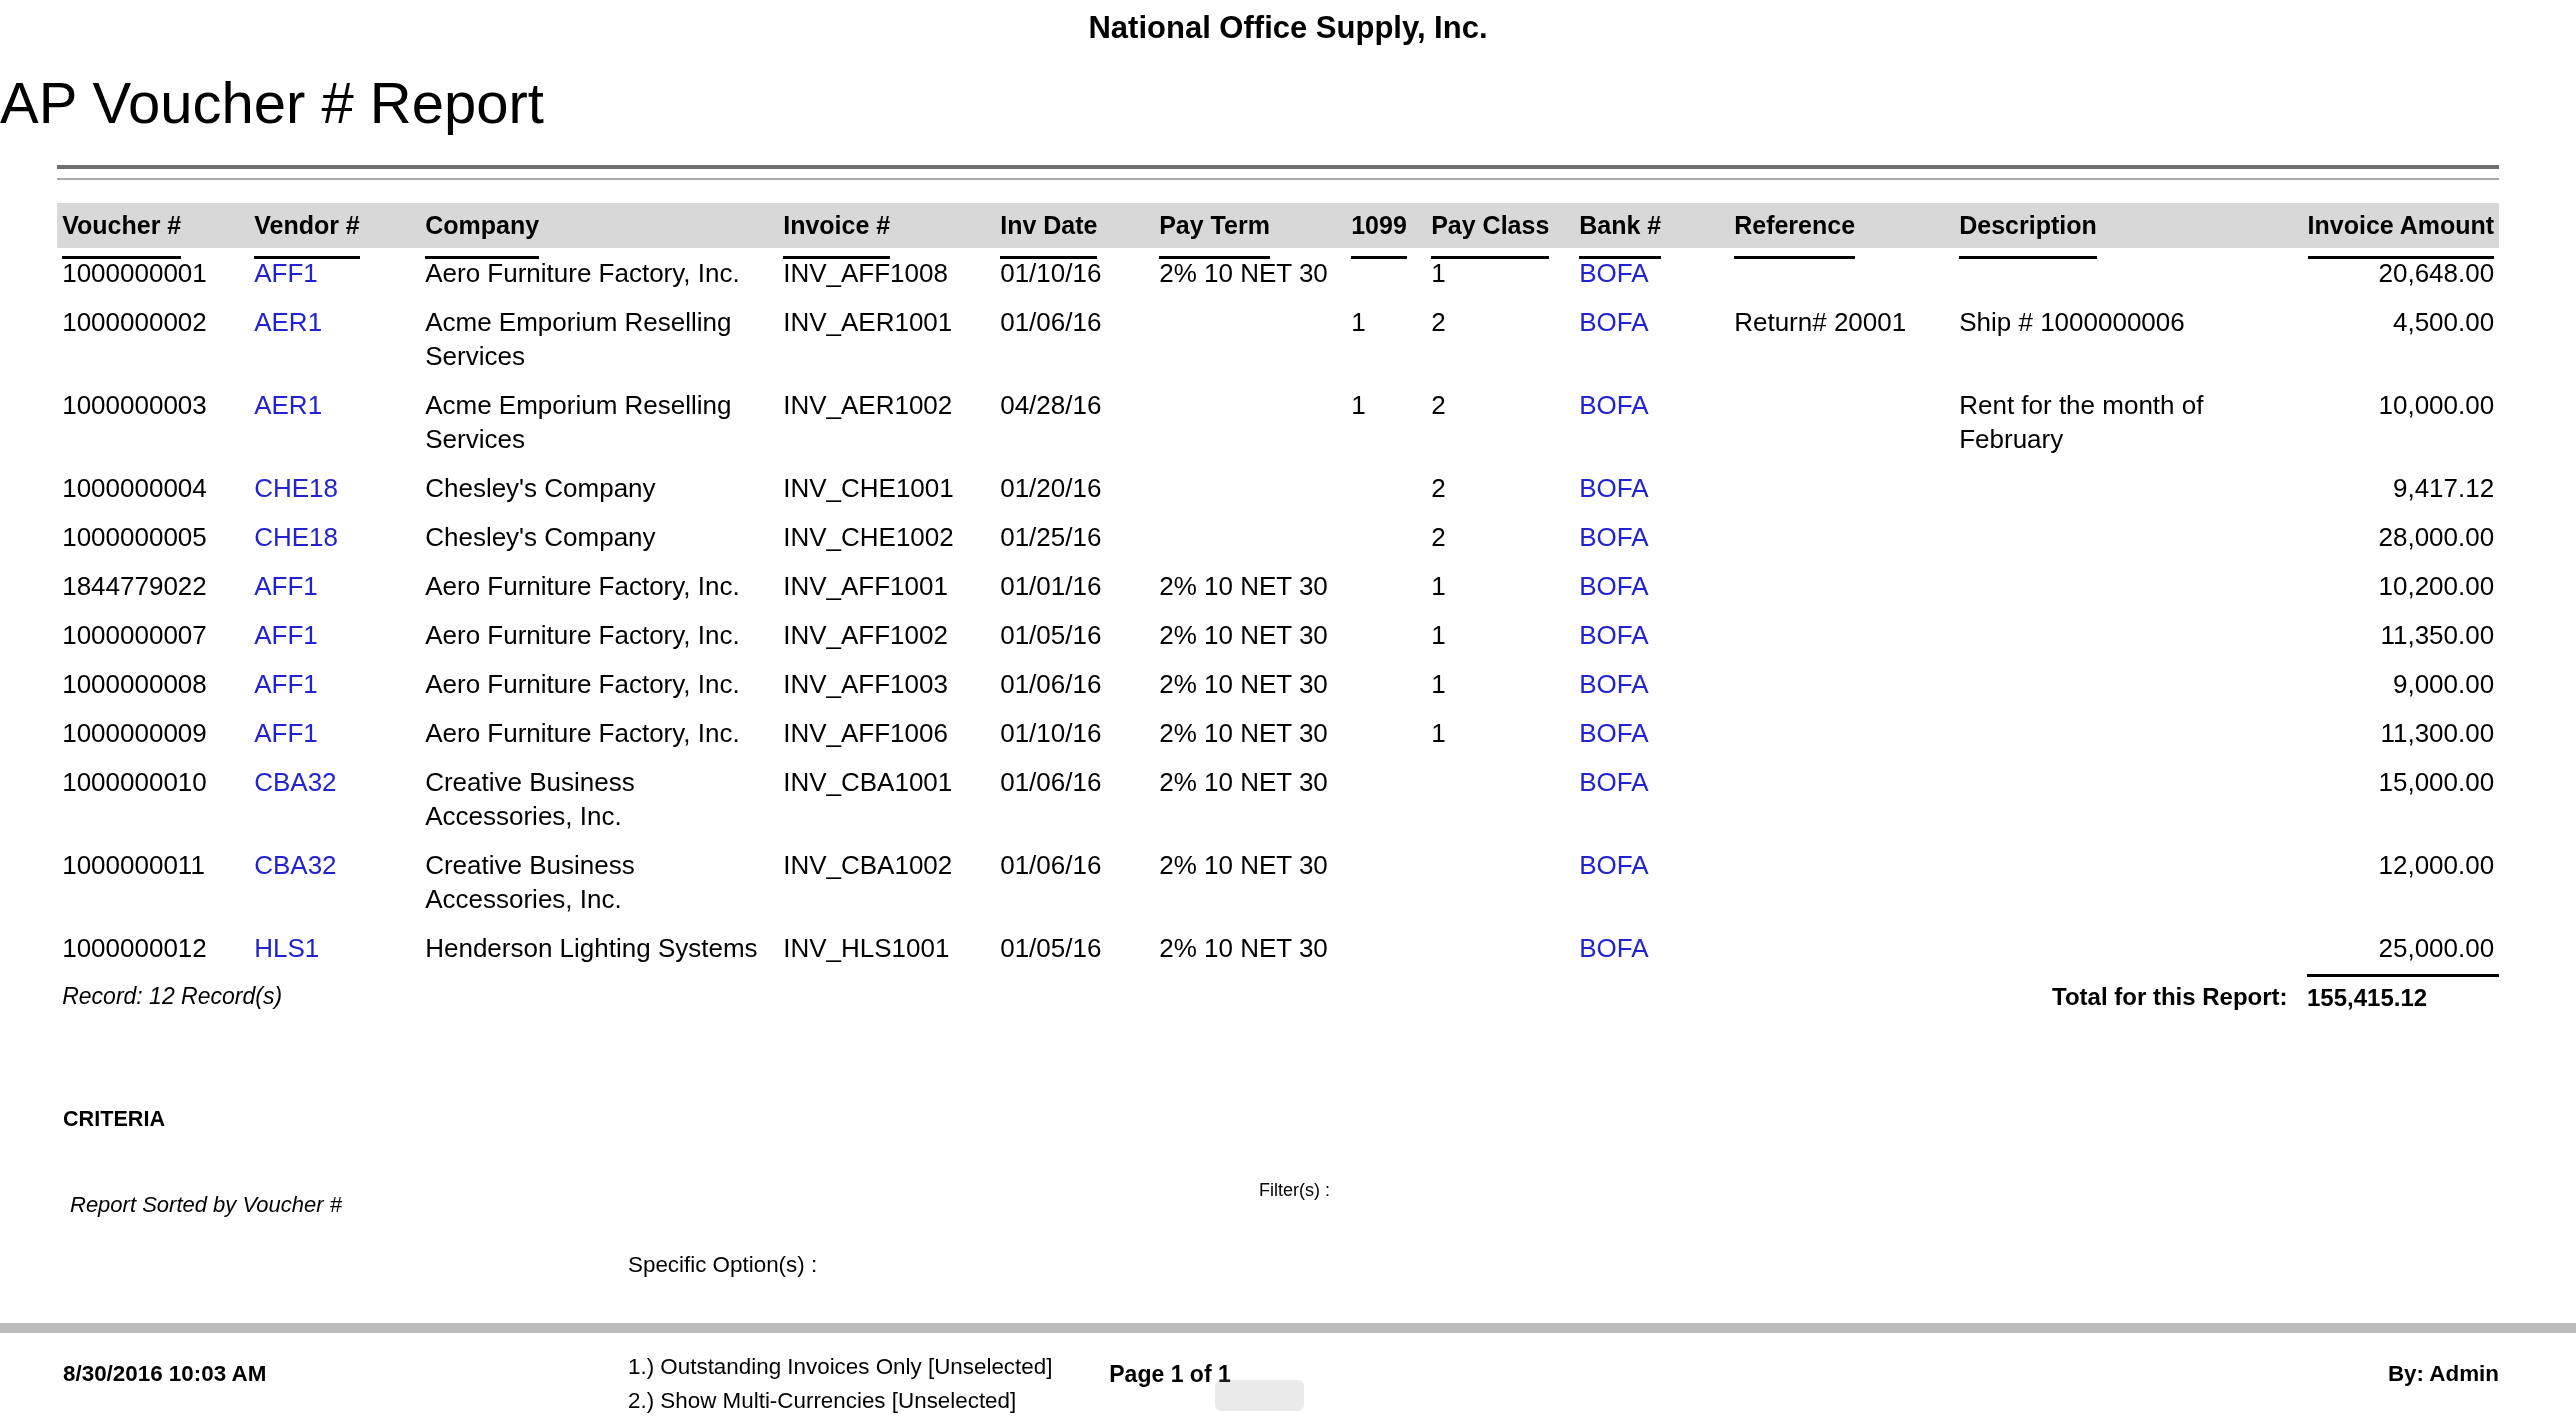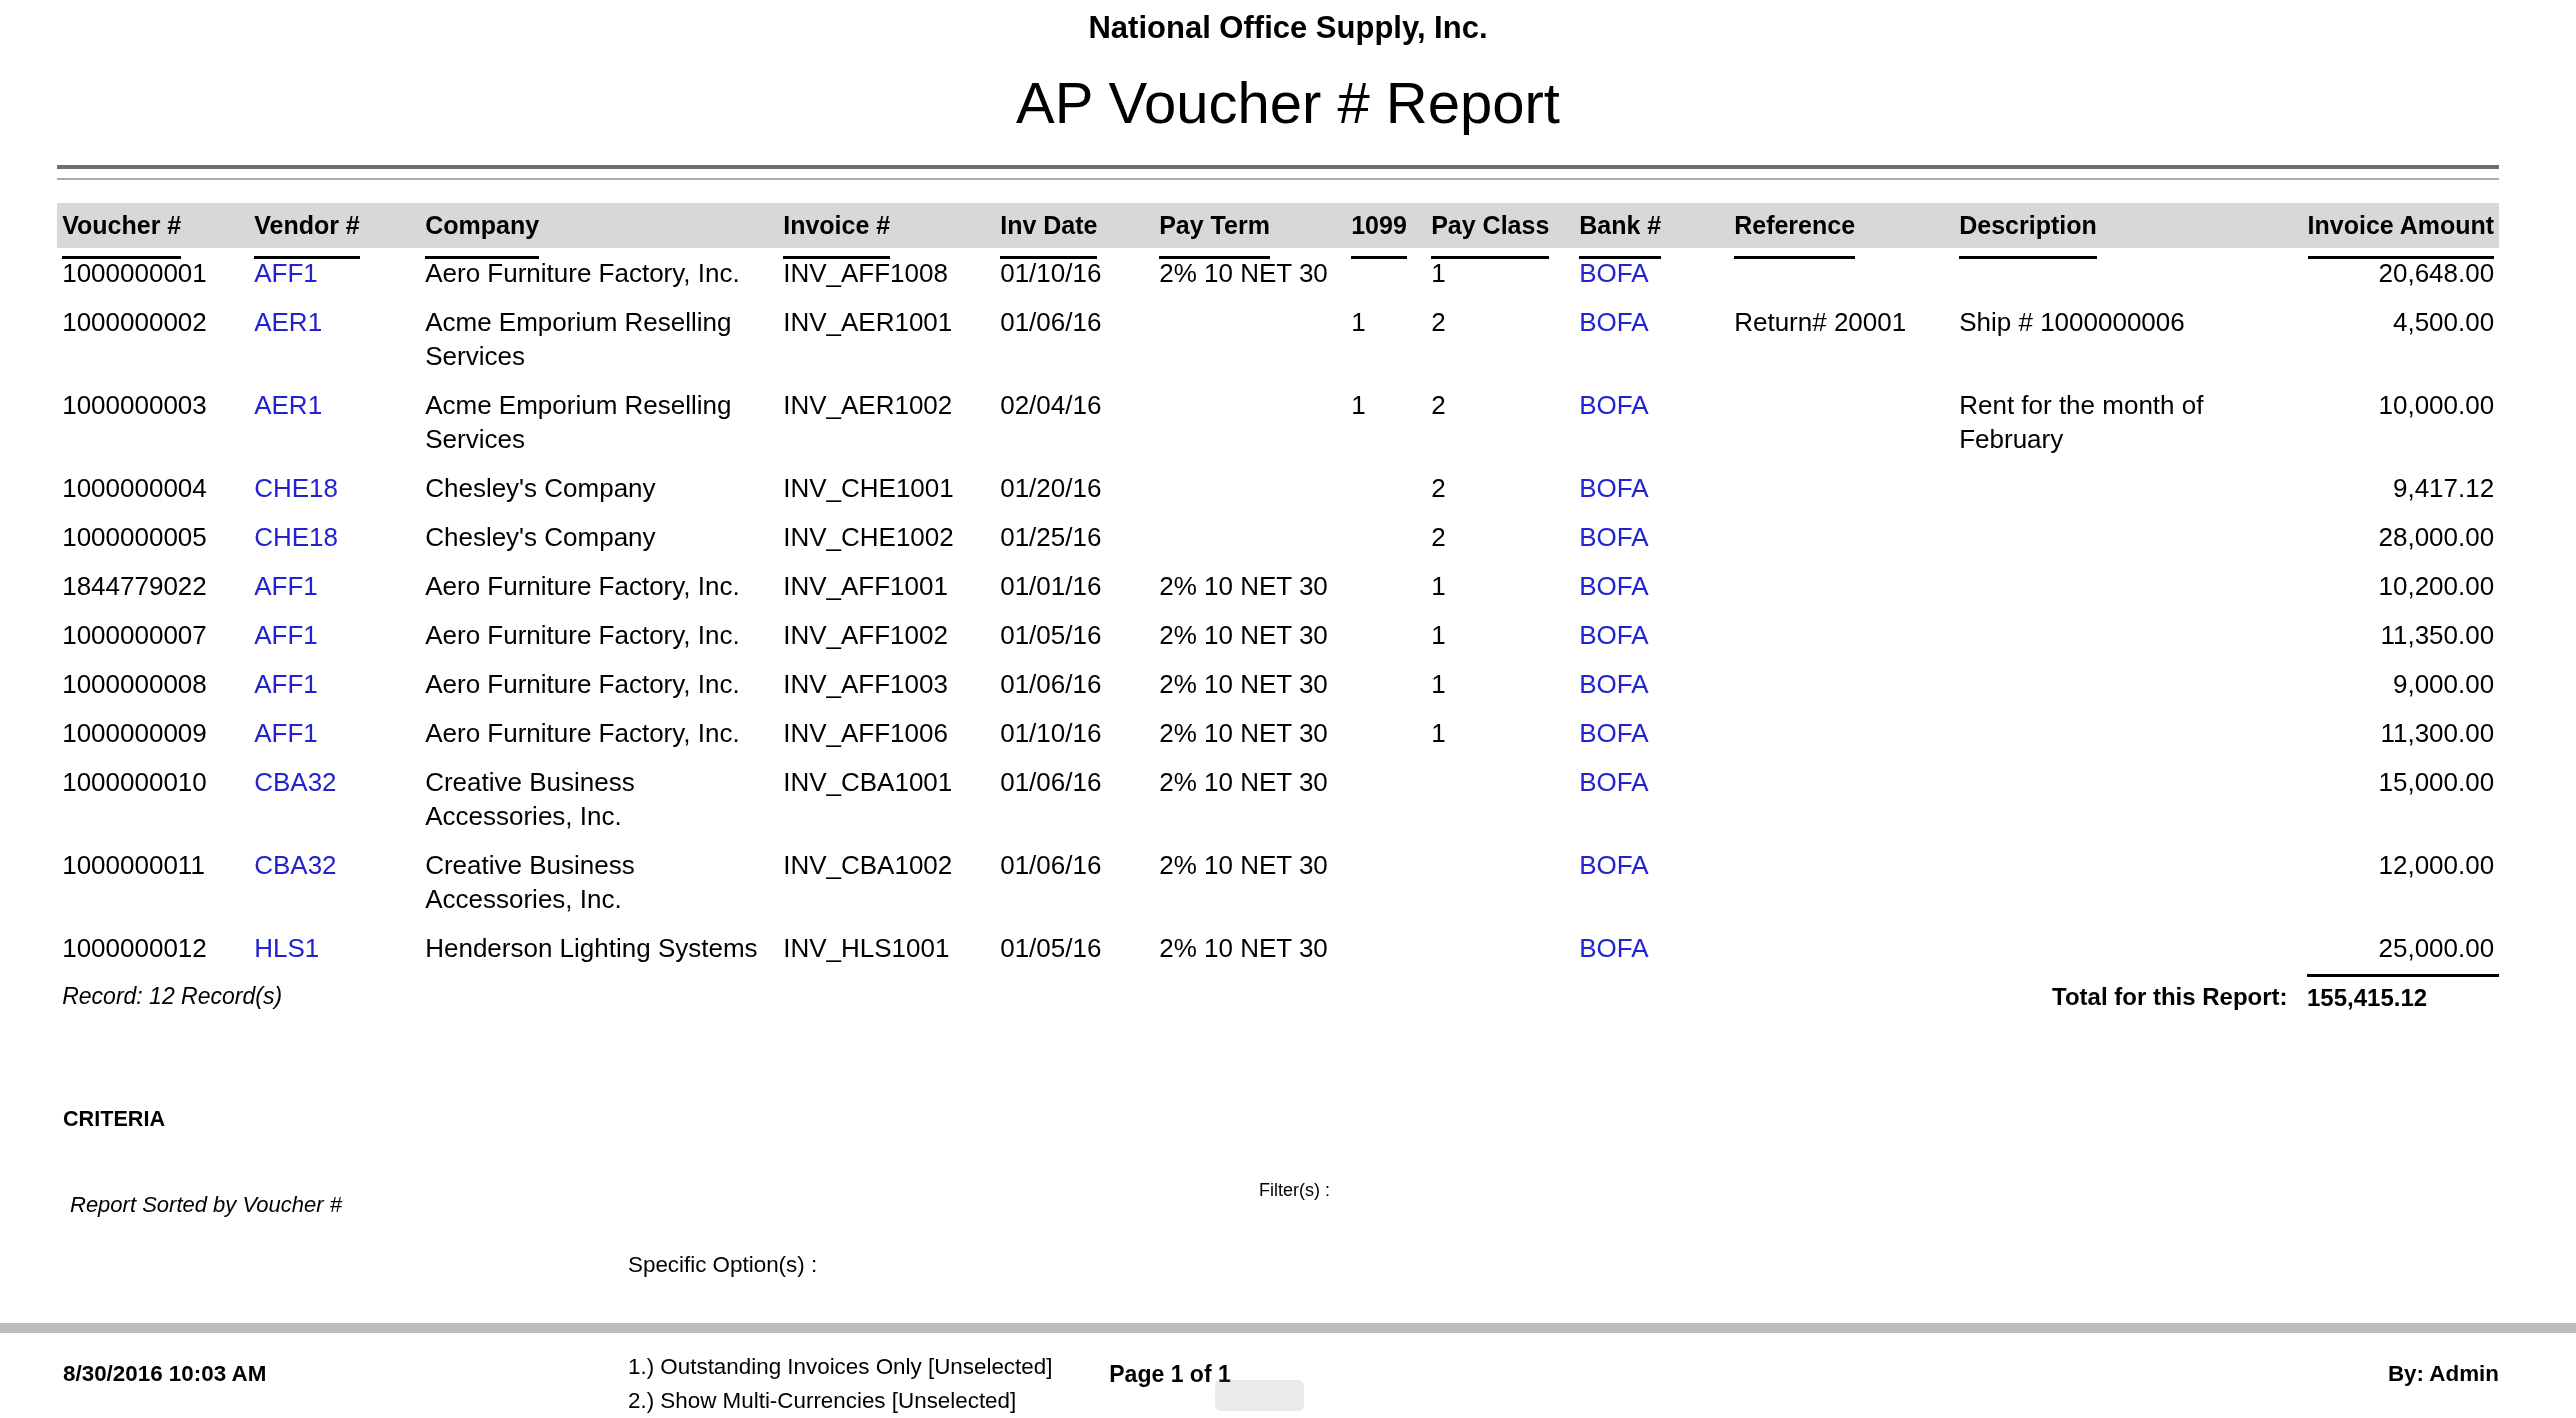--- a/index.html
+++ b/index.html
@@ -1,21 +1,21 @@
 <!DOCTYPE html>
 <html style="--link: #2222cf; --band: #d8d8d8; --fband: #bcbcbc;font-size:12px"><head>
 <meta charset="utf-8">
 <style>
   html,body{margin:0;padding:0;background:#fff;}
   .page{position:relative;width:2576px;height:1418px;background:#ffffff;overflow:hidden;
         font-family:"Liberation Sans", sans-serif;color:#000;}
   
   .company{position:absolute;top:10.4px;left:0;width:100%;text-align:center;
            font-size:31px;font-weight:600;letter-spacing:0;}
-  .title{position:absolute;top:69px;left:0;width:100%;text-align:center;
+  .title{position:absolute;top:69px;left:0;width:100%;text-align:left;
          font-size:58px;font-weight:400;}
   
   .rule1{position:absolute;top:165px;left:57px;width:2442px;height:3.7px;background:#6e6e6e;}
   .rule2{position:absolute;top:178px;left:57px;width:2442px;height:2.2px;background:#aaaaaa;}
   
   .tablewrap{position:absolute;top:203px;left:57px;width:2442px;}
   .grid12{display:grid;grid-template-columns:192px 171px 358px 217px 159px 192px 80px 148px 155px 225px 343px 192px;}
   .hdr{background:var(--band,#d8d8d8);height:45px;align-items:center;padding-left:5.2px;}
   .hcell{font-size:25px;font-weight:bold;white-space:pre;}
   .hcell span{border-bottom:3px solid #000;padding-bottom:17px;}
@@ -99,21 +99,21 @@
           <div class="cell c-reference">Return# 20001</div>
           <div class="cell c-description">Ship # 1000000006</div>
           <div class="cell c-amount">4,500.00</div>
         </div>
         <div class="grid12 row">
           <div class="cell c-voucher">1000000003</div>
           <div class="cell c-vendor link">AER1</div>
           <div class="cell c-company">Acme Emporium Reselling
 Services</div>
           <div class="cell c-invoice">INV_AER1002</div>
-          <div class="cell c-inv_date">02/04/16</div>
+          <div class="cell c-inv_date">04/28/16</div>
           <div class="cell c-pay_term"></div>
           <div class="cell c-c1099">1</div>
           <div class="cell c-pay_class">2</div>
           <div class="cell c-bank link">BOFA</div>
           <div class="cell c-reference"></div>
           <div class="cell c-description">Rent for the month of
 February</div>
           <div class="cell c-amount">10,000.00</div>
         </div>
         <div class="grid12 row">

